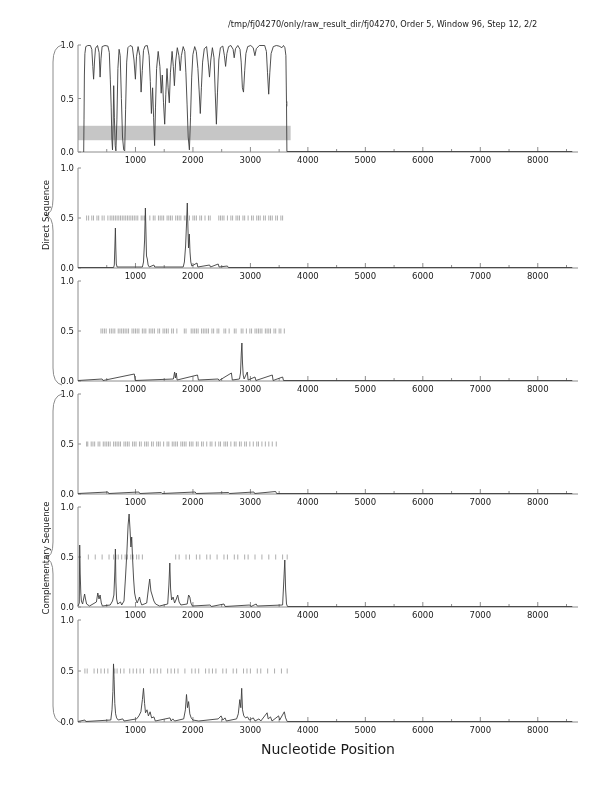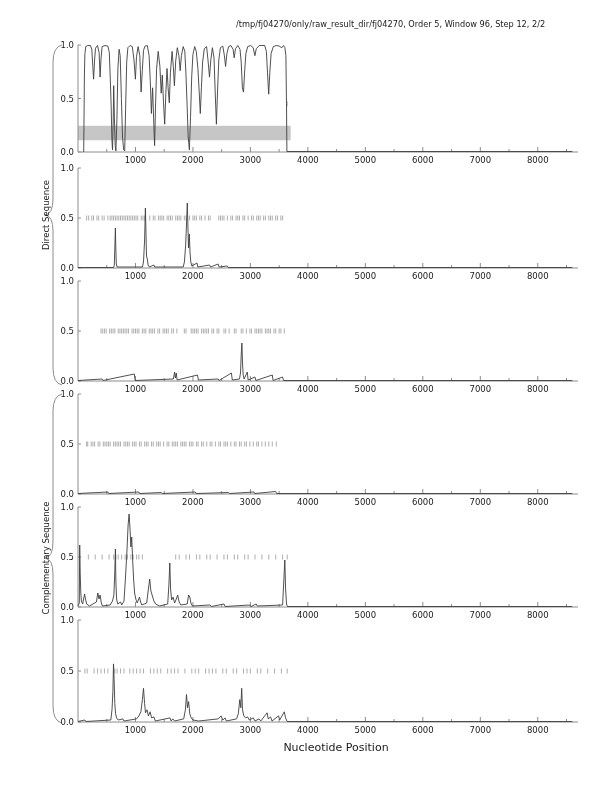--- a/index.html
+++ b/index.html
@@ -1,19 +1,19 @@
 <!DOCTYPE html>
 <html><head>
 <meta charset="utf-8">
 <style>
   html,body{margin:0;padding:0;background:#ffffff;}
   #page{position:relative;width:612px;height:792px;background:#ffffff;overflow:hidden;
         font-family:"DejaVu Sans","Liberation Sans",sans-serif;color:#1a1a1a;}
-  .title{position:absolute;top:19px;left:236px;font-size:8.2px;letter-spacing:0;white-space:nowrap;}
-  .xaxis-title{position:absolute;top:741px;left:336px;transform:translateX(-50%);font-size:11px;white-space:nowrap;}
+  .title{position:absolute;top:19px;left:228px;font-size:8.2px;letter-spacing:0;white-space:nowrap;}
+  .xaxis-title{position:absolute;top:741px;left:328px;transform:translateX(-50%);font-size:14px;white-space:nowrap;}
   .group-label{position:absolute;font-size:8.5px;white-space:nowrap;transform:translate(-50%,-50%) rotate(-90deg);}
   #gl-direct{left:46px;top:215px;}
   #gl-comp{left:46px;top:558px;}
   svg{position:absolute;top:0;left:0;}
   text{fill:#1a1a1a;}
 </style>
 </head>
 <body>
 
 <div id="page">

